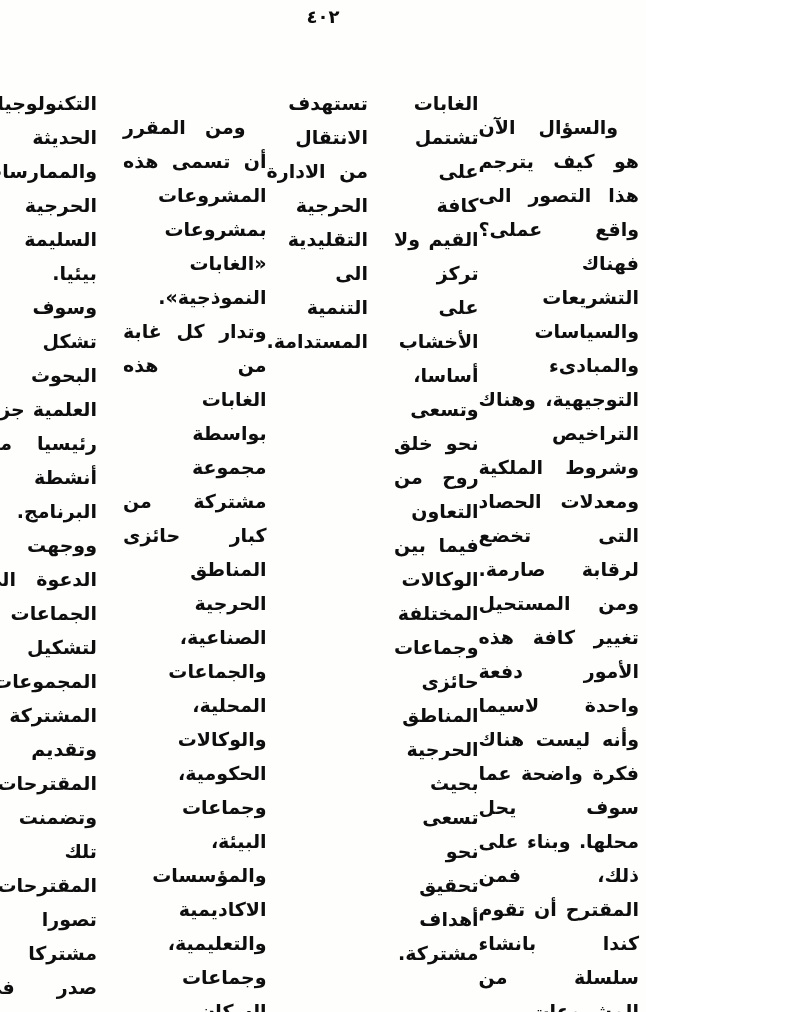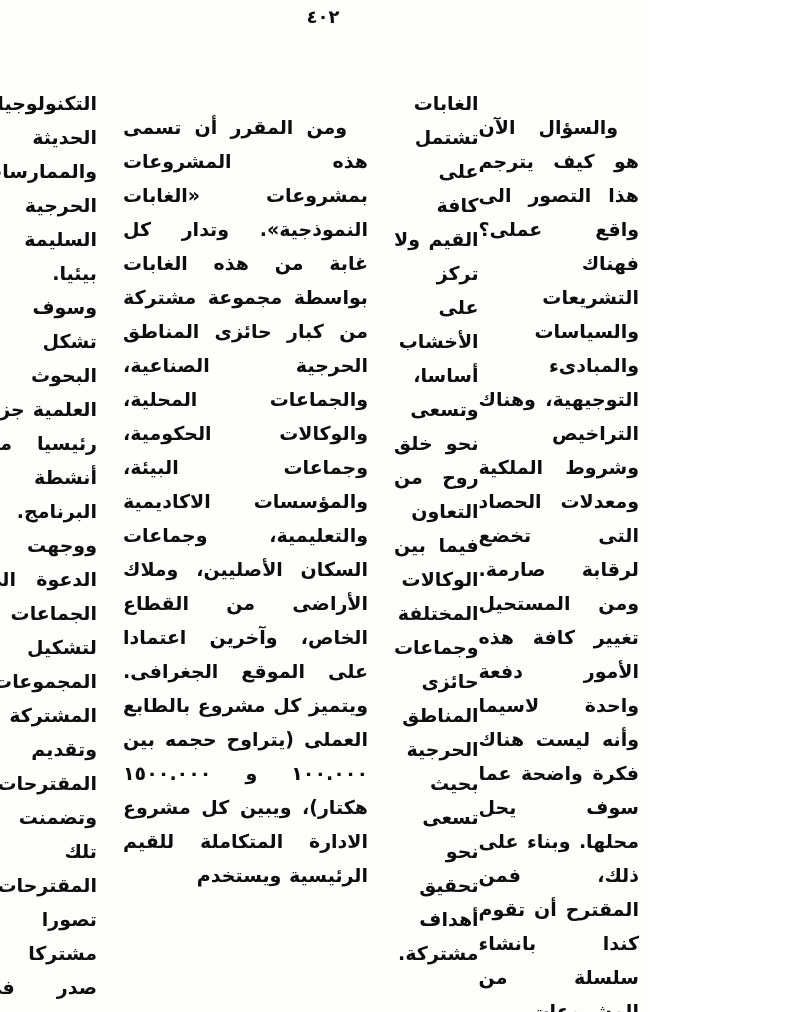--- a/index.html
+++ b/index.html
@@ -84,20 +84,21 @@
   <div class="page-number">٤٠٢</div>
 
   <div class="columns">
 
     <div class="col">
       <p class="para indent">والسؤال الآن هو كيف يترجم هذا التصور الى واقع عملى؟ فهناك التشريعات والسياسات والمبادىء التوجيهية، وهناك التراخيص وشروط الملكية ومعدلات الحصاد التى تخضع لرقابة صارمة. ومن المستحيل تغيير كافة هذه الأمور دفعة واحدة لاسيما وأنه ليست هناك فكرة واضحة عما سوف يحل محلها. وبناء على ذلك، فمن المقترح أن تقوم كندا بانشاء سلسلة من المشروعات العملية التى</p>
       <p class="para">الغابات تشتمل على كافة القيم ولا تركز على الأخشاب أساسا، وتسعى نحو خلق روح من التعاون فيما بين الوكالات المختلفة وجماعات حائزى المناطق الحرجية بحيث تسعى نحو تحقيق أهداف مشتركة.</p>
     </div>
 
     <div class="col">
+      <p class="para">تستهدف الانتقال من الادارة الحرجية التقليدية الى التنمية المستدامة.</p>
       <p class="para indent">ومن المقرر أن تسمى هذه المشروعات بمشروعات «الغابات النموذجية». وتدار كل غابة من هذه الغابات بواسطة مجموعة مشتركة من كبار حائزى المناطق الحرجية الصناعية، والجماعات المحلية، والوكالات الحكومية، وجماعات البيئة، والمؤسسات الاكاديمية والتعليمية، وجماعات السكان الأصليين، وملاك الأراضى من القطاع الخاص، وآخرين اعتمادا على الموقع الجغرافى. ويتميز كل مشروع بالطابع العملى (يتراوح حجمه بين ١٠٠.٠٠٠ و ١٥٠٠.٠٠٠ هكتار)، ويبين كل مشروع الادارة المتكاملة للقيم الرئيسية ويستخدم</p>
     </div>
 
     <div class="col">
       <p class="para">التكنولوجيا الحديثة والممارسات الحرجية السليمة بيئيا. وسوف تشكل البحوث العلمية جزءا رئيسيا من أنشطة البرنامج. ووجهت الدعوة الى الجماعات لتشكيل المجموعات المشتركة وتقديم المقترحات. وتضمنت تلك المقترحات تصورا مشتركا صدر فى صورة بيان، كما تضمنت وصفا لأهداف الادارة الحرجية وتحديدا للأنشطة الرامية الى انجاز الأهداف المحددة. وقدمت توصية بعشرة مشروعات الى وزير الغابات فى كندا فى يونيو/ حزيران ١٩٩٢، وقبلت جميعها.</p>
 
       <div class="footnote">
         <div class="footnote-rule"></div>
       </div>
     </div>

